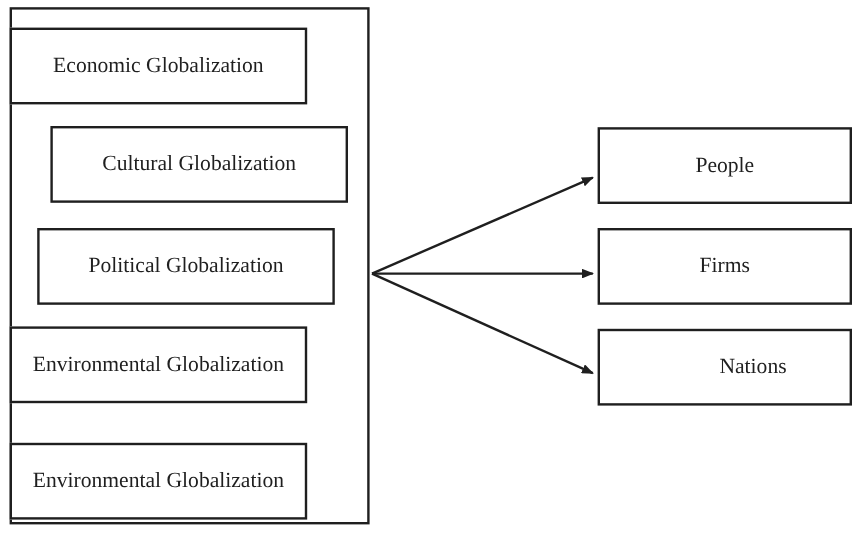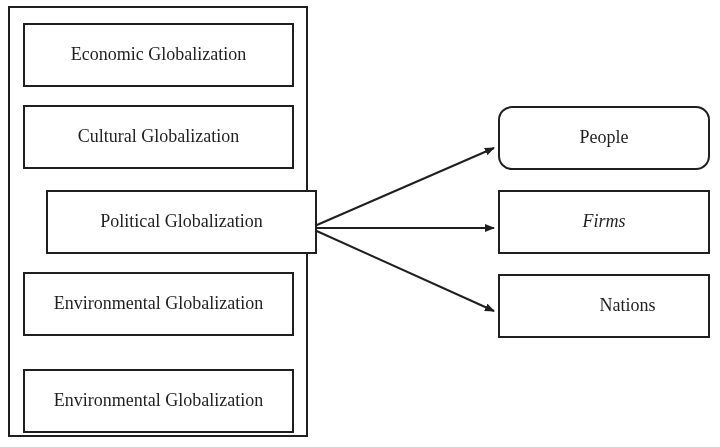--- a/index.html
+++ b/index.html
@@ -40,36 +40,36 @@
     box-sizing: border-box;
     background: var(--bg-color, #ffffff);
     display: flex;
     align-items: center;
     justify-content: center;
     text-align: center;
     font-size: 18px;
     line-height: 1.1;
   }
   .left-node {
-    left: 23px;
-    width: 271px;
+    left: 8px;
+    width: 248px;
     height: 64px;
   }
   .right-node {
     left: 498px;
     width: 212px;
     height: 64px;
   }
   .ln-0 { top: 23px; }
-  .ln-1 { top: 105px; }
+  .ln-1 { top: 105px; margin-left: 34px; }
   .ln-2 { top: 190px; margin-left: 23px; }
   .ln-3 { top: 272px; }
   .ln-4 { top: 354px; margin-top: 15px; }
-  .rn-0 { top: 106px; border-radius: 14px; }
-  .rn-1 { top: 190px; font-style: italic; }
+  .rn-0 { top: 106px; }
+  .rn-1 { top: 190px; }
   .rn-2 { top: 274px; padding-left: 47px; }
 </style>
 </head>
 <body>
 
 <div class="canvas">
 
   <svg class="arrows-layer" viewBox="0 0 720 447" xmlns="http://www.w3.org/2000/svg">
     <defs>
       <marker id="arrowhead" markerWidth="10" markerHeight="8" refX="9" refY="4" orient="auto" markerUnits="userSpaceOnUse">

